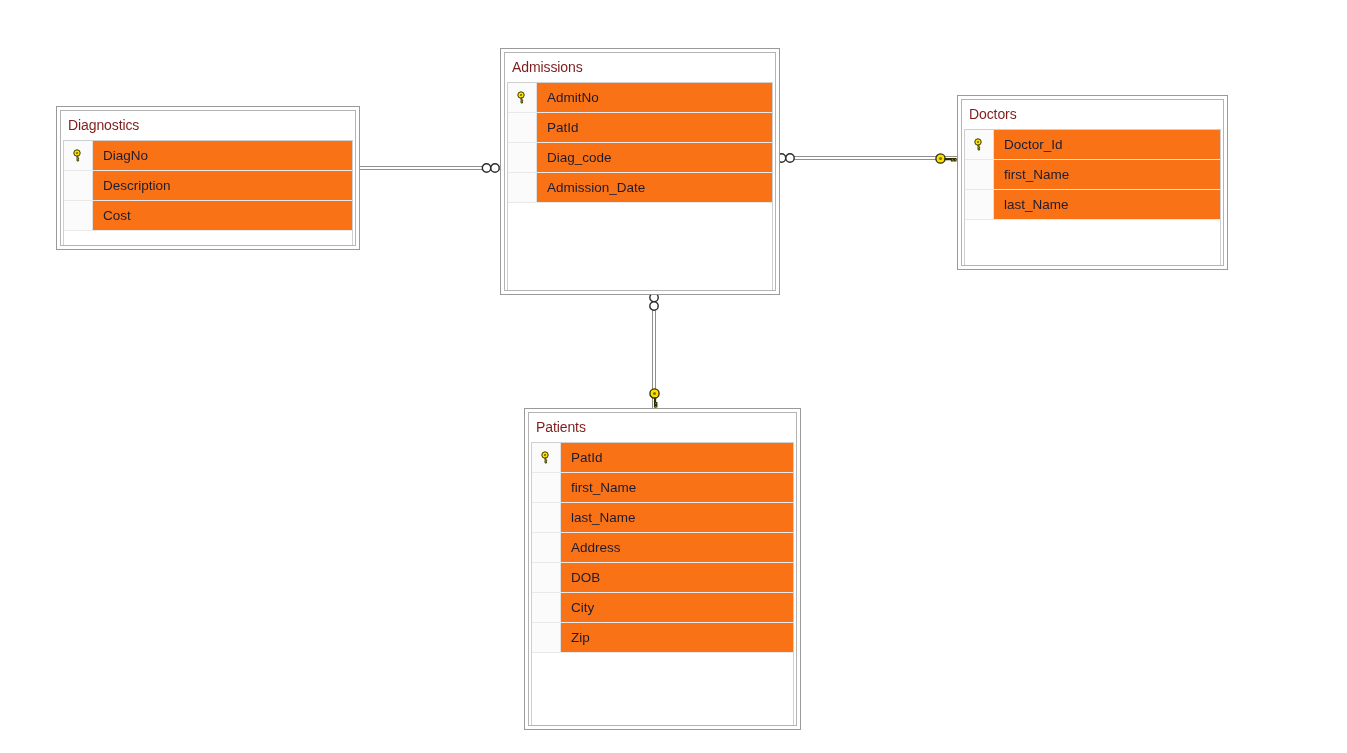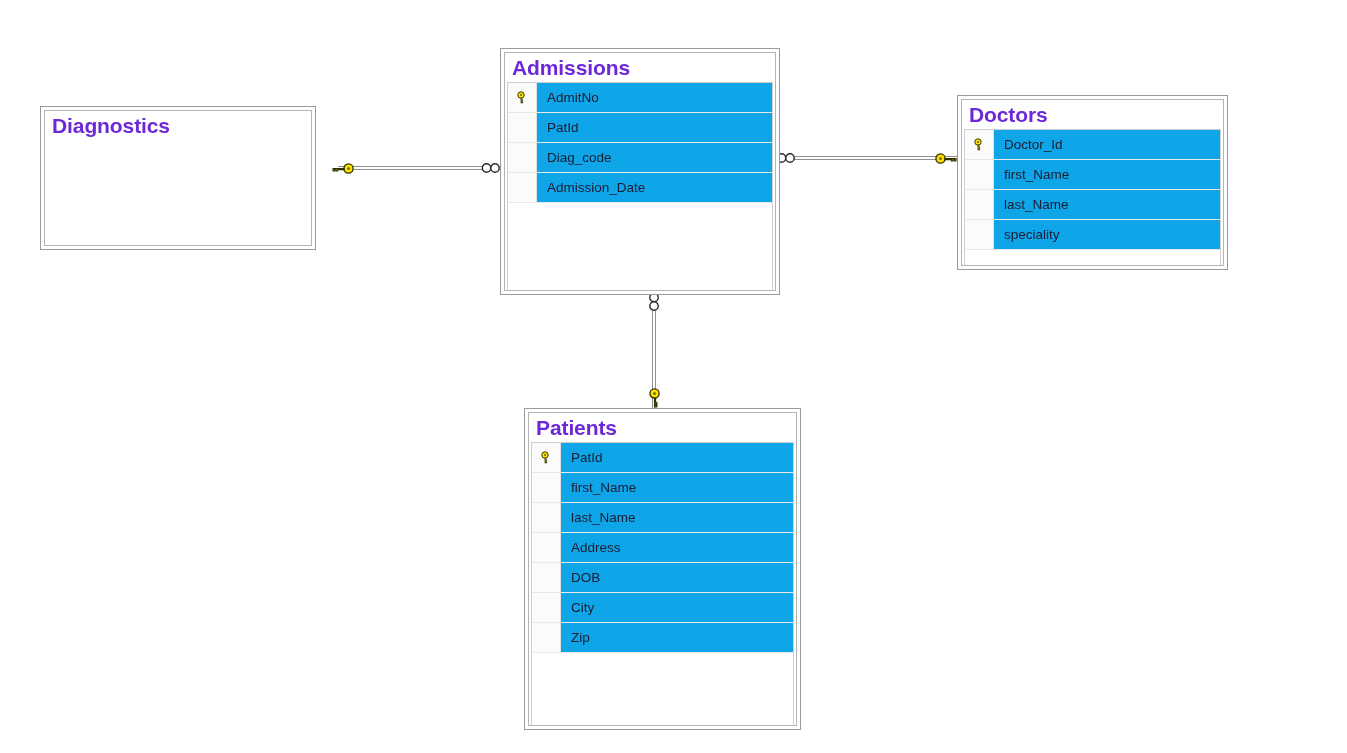--- a/index.html
+++ b/index.html
@@ -41,23 +41,23 @@
     background: #ffffff;
     display: flex;
     flex-direction: column;
     overflow: hidden;
   }
   .entity-title {
     flex: 0 0 auto;
     height: 29px;
     line-height: 29px;
     padding: 0 8px 0 7px;
-    font-size: 21px;
-    font-weight: bold;
-    color: #6d28d9;
+    font-size: 14px;
+    font-weight: normal;
+    color: #7f1d1d;
     background: #ffffff;
     letter-spacing: -0.1px;
     white-space: nowrap;
   }
   .entity-fields {
     flex: 1 1 auto;
     display: flex;
     flex-direction: column;
     border-top: 1px solid #cfcfcf;
     border-left: 1px solid #cfcfcf;
@@ -66,21 +66,21 @@
     background: #ffffff;
     position: relative;
     overflow: hidden;
   }
   .field-row {
     flex: 0 0 auto;
     height: 29px;
     display: flex;
     align-items: center;
     border-bottom: 1px solid #e8e8e8;
-    background: #0ea5e9;
+    background: #f97316;
     position: relative;
   }
   .field-gutter {
     flex: 0 0 auto;
     width: 28px;
     height: 100%;
     display: flex;
     align-items: center;
     justify-content: center;
     border-right: 1px solid #e0e0e0;
@@ -133,23 +133,48 @@
   .endpoint {
     position: absolute;
     z-index: 6;
   }
   .endpoint svg { display: block; }
 </style>
 </head>
 <body>
 
 <div id="canvas">
-    <div class="entity" style="left: 40px; top: 106px; width: 276px; height: 144px;">
+    <div class="entity" style="left: 56px; top: 106px; width: 304px; height: 144px;">
       <div class="entity-inner">
         <div class="entity-title">Diagnostics</div>
+        <div class="entity-fields">
+          <div class="field-row">
+            <div class="field-gutter">
+              <span class="key-glyph">
+                <svg width="13" height="13" viewBox="0 0 13 13">
+                  <g>
+                    <circle cx="5" cy="4" r="3.2" fill="#ffe000" stroke="#3a3a00" stroke-width="1"></circle>
+                    <circle cx="5" cy="4" r="1.1" fill="#6b6b00"></circle>
+                    <path d="M5 7.1 L5 12 L6.6 12 L6.6 10.9 L5.9 10.9 L5.9 10.1 L6.7 10.1 L6.7 9.1 L5.9 9.1 L5.9 7.1 Z" fill="#ffe000" stroke="#3a3a00" stroke-width="0.9" stroke-linejoin="miter"></path>
+                  </g>
+                </svg>
+              </span>
+            </div>
+            <div class="field-name">DiagNo</div>
+          </div>
+          <div class="field-row">
+            <div class="field-gutter"></div>
+            <div class="field-name">Description</div>
+          </div>
+          <div class="field-row">
+            <div class="field-gutter"></div>
+            <div class="field-name">Cost</div>
+          </div>
+          <div class="field-spacer"></div>
+        </div>
       </div>
     </div>
     <div class="entity" style="left: 500px; top: 48px; width: 280px; height: 247px;">
       <div class="entity-inner">
         <div class="entity-title">Admissions</div>
         <div class="entity-fields">
           <div class="field-row">
             <div class="field-gutter">
               <span class="key-glyph">
                 <svg width="13" height="13" viewBox="0 0 13 13">
@@ -198,24 +223,20 @@
             <div class="field-name">Doctor_Id</div>
           </div>
           <div class="field-row">
             <div class="field-gutter"></div>
             <div class="field-name">first_Name</div>
           </div>
           <div class="field-row">
             <div class="field-gutter"></div>
             <div class="field-name">last_Name</div>
           </div>
-          <div class="field-row">
-            <div class="field-gutter"></div>
-            <div class="field-name">speciality</div>
-          </div>
           <div class="field-spacer"></div>
         </div>
       </div>
     </div>
     <div class="entity" style="left: 524px; top: 408px; width: 277px; height: 322px;">
       <div class="entity-inner">
         <div class="entity-title">Patients</div>
         <div class="entity-fields">
           <div class="field-row">
             <div class="field-gutter">

